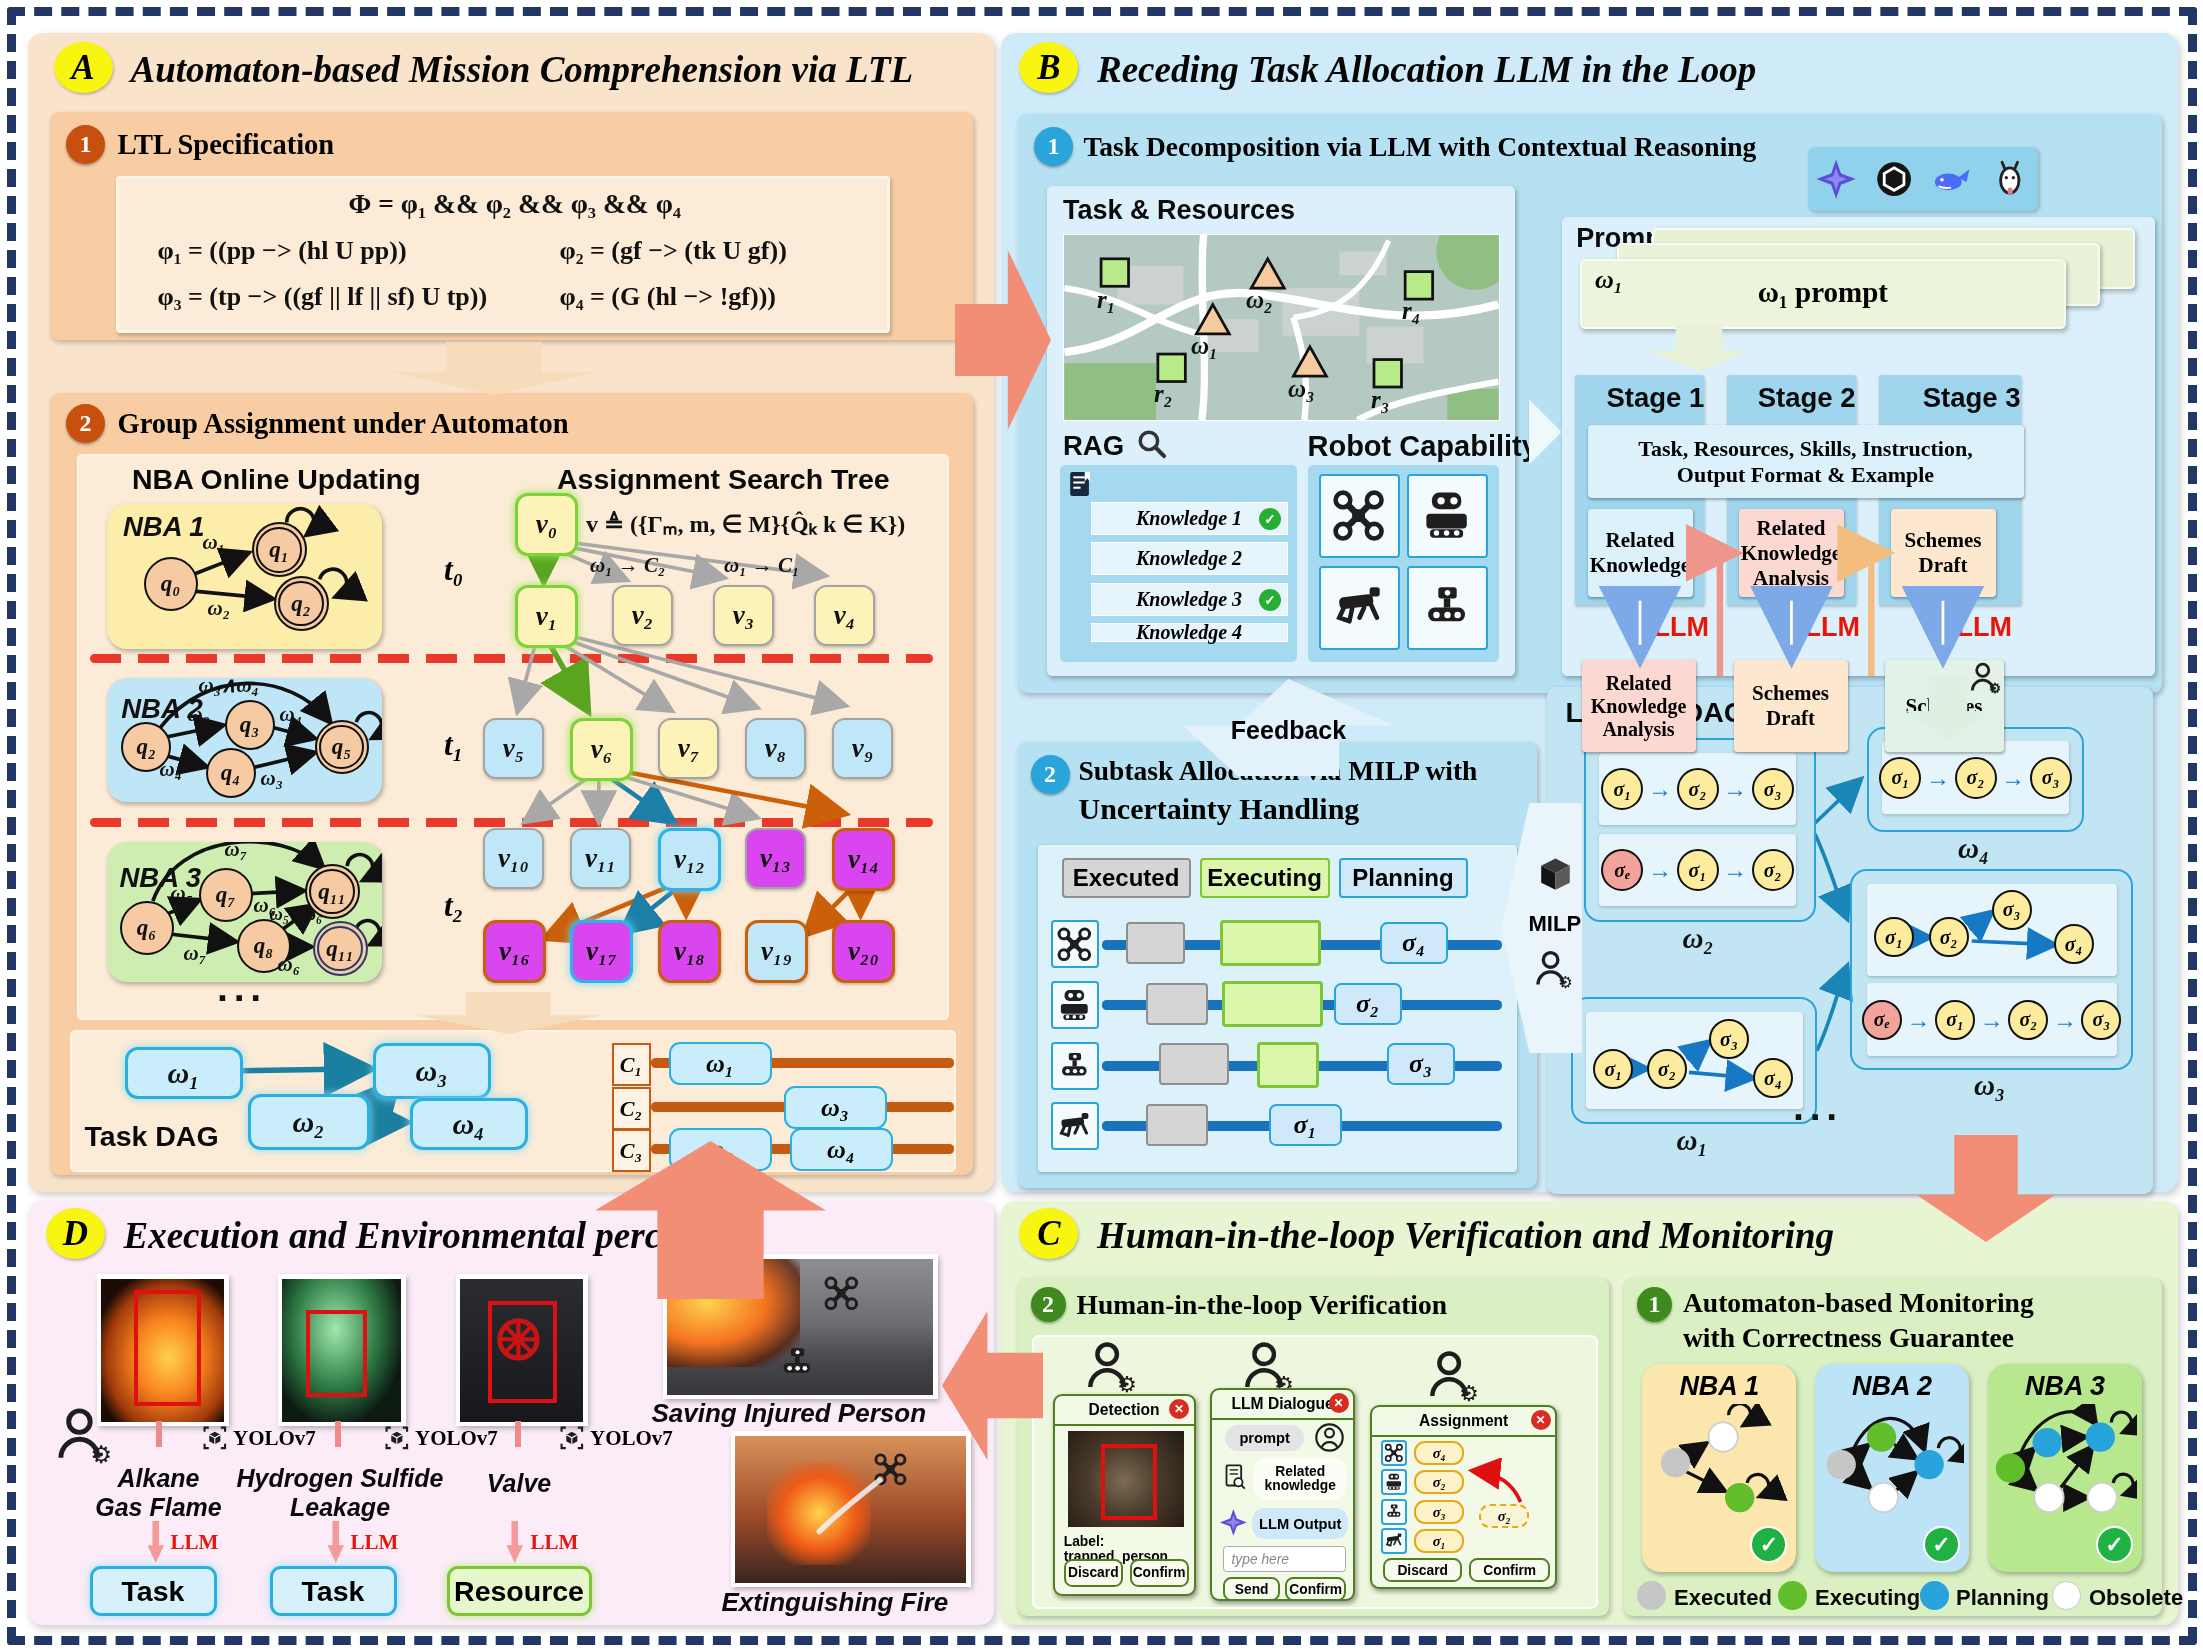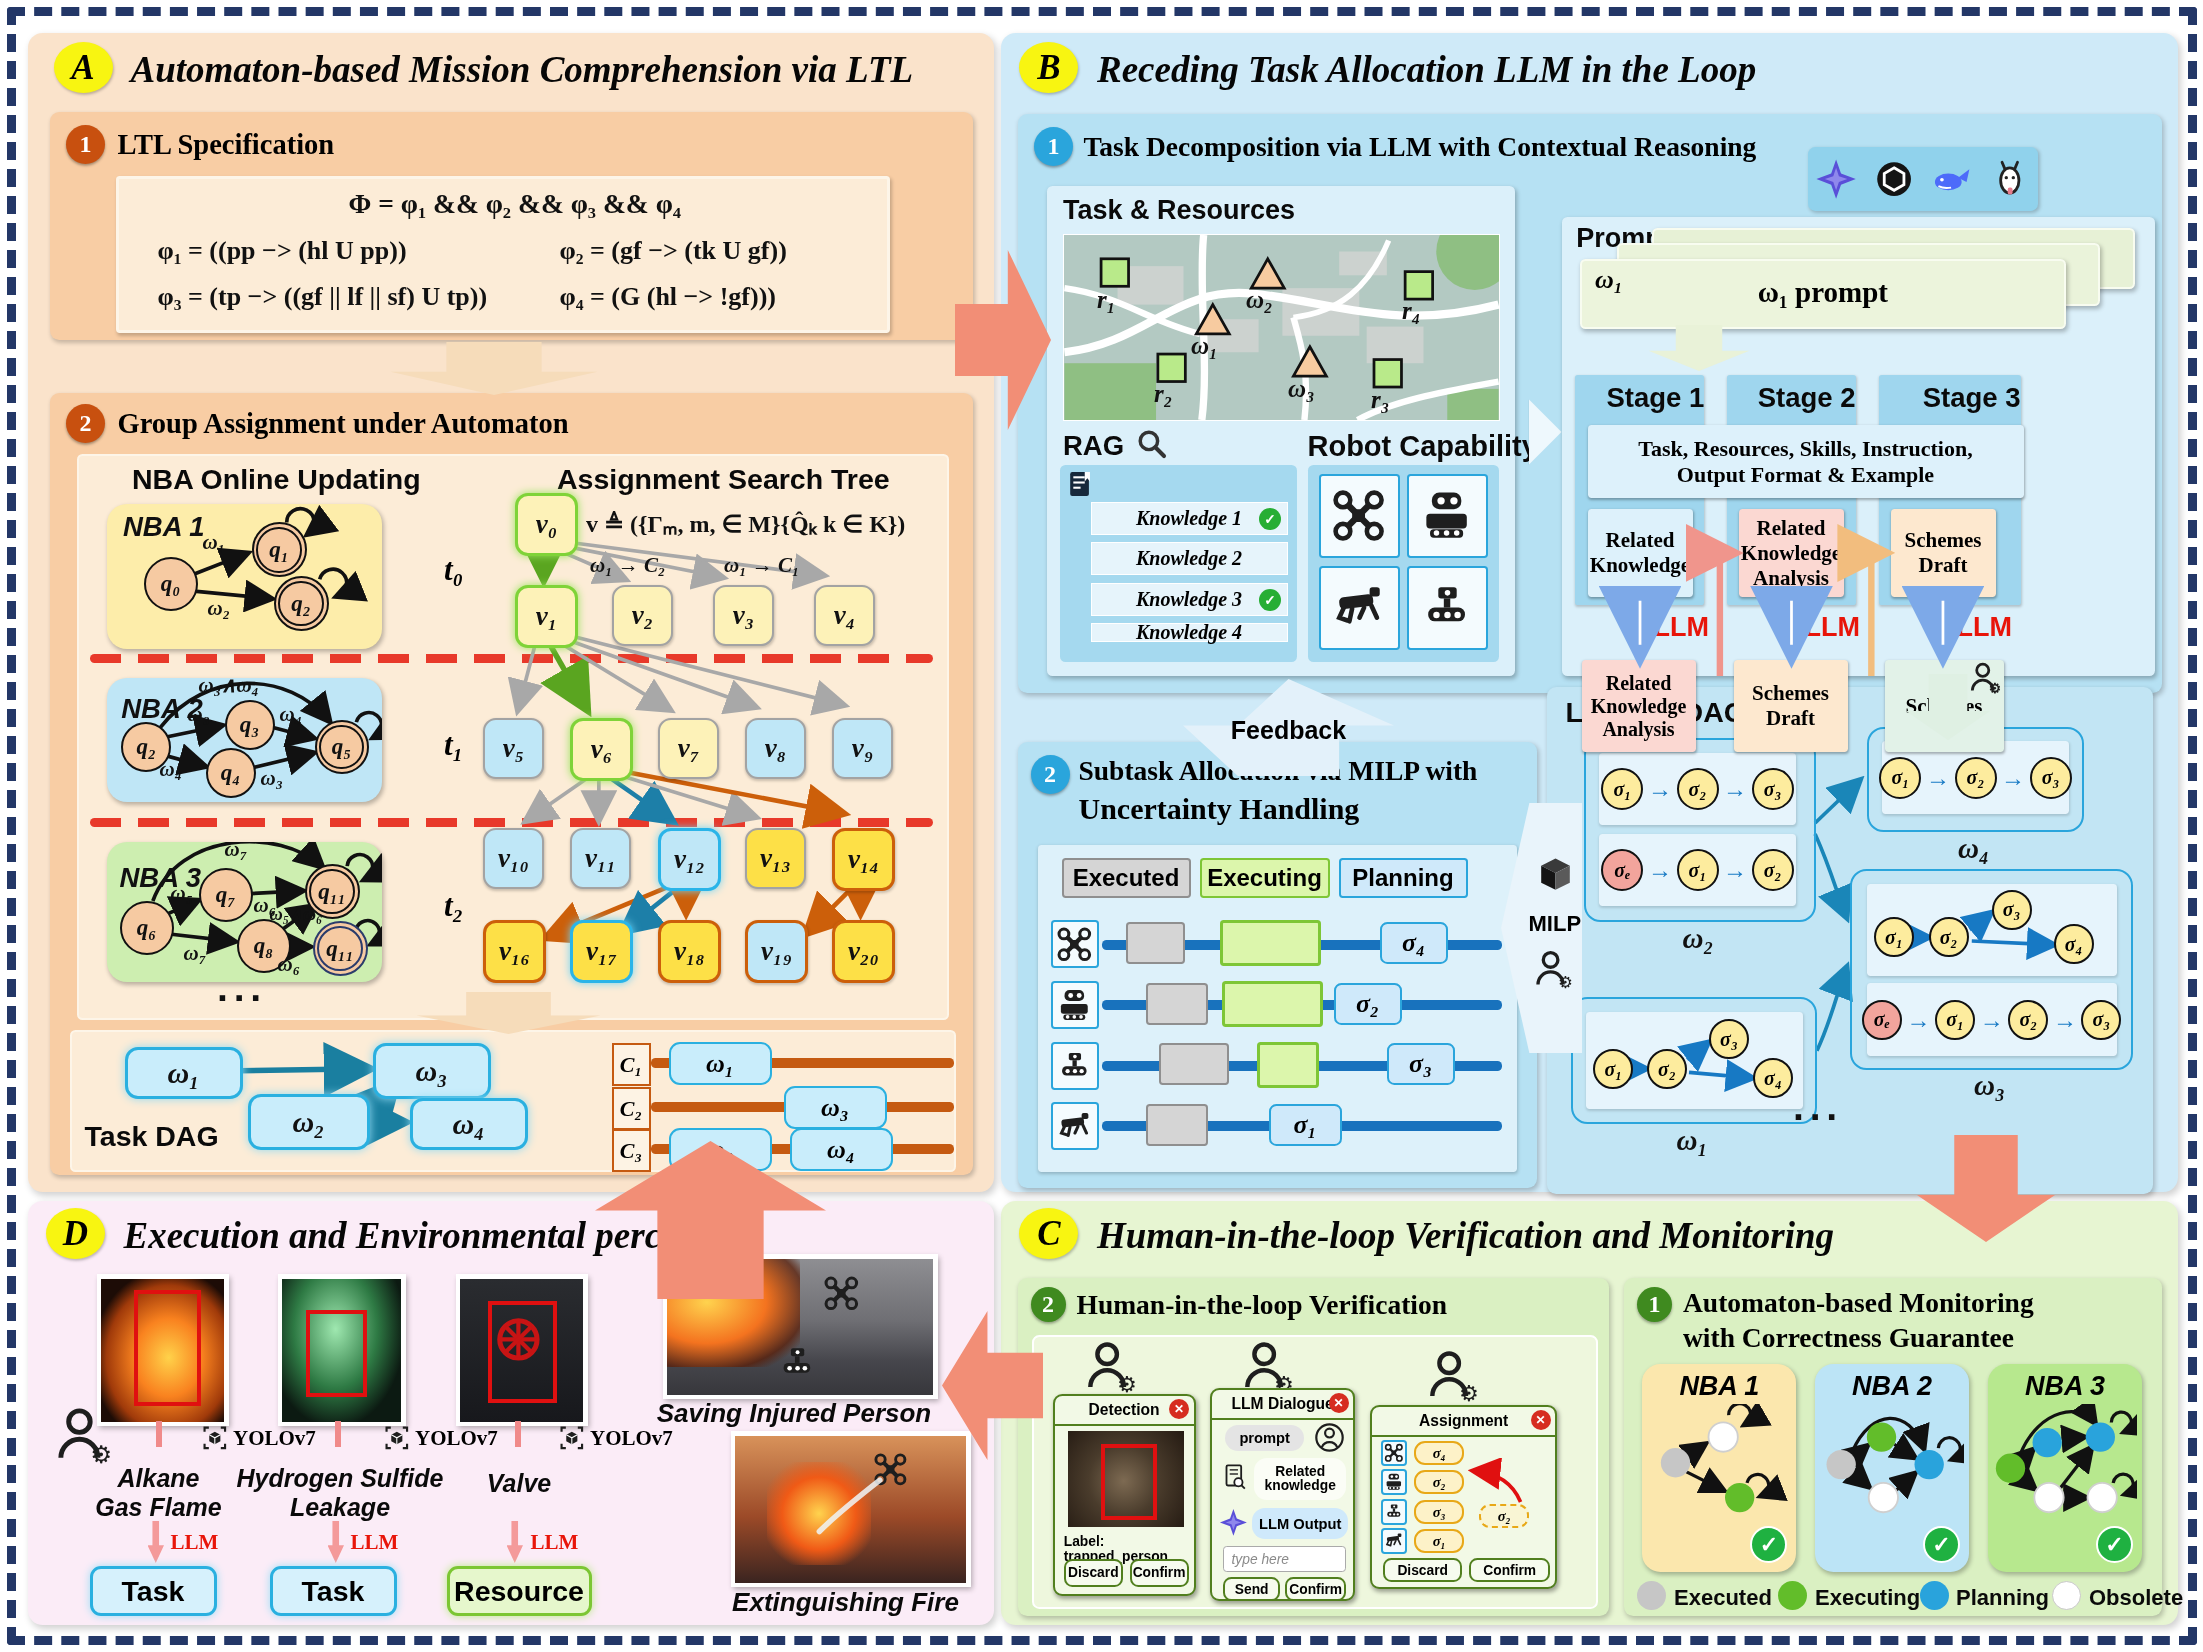--- a/index.html
+++ b/index.html
@@ -13,21 +13,21 @@
   .nb-orange{background:#c8500f}.nb-blue{background:#2aa5dc}.nb-green{background:#3f8a1f}
   .sectitle{position:absolute;font:bold 28.5px "Liberation Serif",serif;color:#000;white-space:nowrap}
   .sanstitle{position:absolute;font:bold 27px "Liberation Sans",sans-serif;color:#0a0a0a;white-space:nowrap}
   .serif-it{font:italic bold 25px "Liberation Serif",serif}
   
   .ltl-f{position:absolute;font:bold 26px "Liberation Serif",serif;color:#111;white-space:nowrap}
   .redsep{position:absolute;height:9.2px;border-radius:4.6px;background:repeating-linear-gradient(90deg,#e8392a 0 31px,rgba(0,0,0,0) 31px 48px)}
   .tnode{position:absolute;width:57px;height:57px;border-radius:13px;display:flex;align-items:center;justify-content:center;font:italic bold 27px "Liberation Serif",serif;color:#111;z-index:2;box-shadow:0.9px 1.8px 2.8px rgba(0,0,0,.2)}
   .f-yel{background:#fdf2b8;border:2.8px solid #a3a3a3}
   .f-blu{background:#bfe7f7;border:2.8px solid #a3a3a3}
-  .f-grn{background:#fde047;border:2.8px solid #a3a3a3}
+  .f-grn{background:#d946ef;border:2.8px solid #a3a3a3}
   .bd-green{border:3.7px solid #7fd338;box-shadow:0 0 8.3px #9ae25c}
   .bd-teal{border:3.7px solid #2ab4e8;box-shadow:0 0 8.3px #6fd3f2}
   .bd-orng{border:3.7px solid #cc5f0a}
   .qnode{position:absolute;border-radius:50%;background:#f6caa2;border:2.8px solid #111;display:flex;align-items:center;justify-content:center;font:italic bold 23px "Liberation Serif",serif;color:#111;z-index:2}
   .qacc::before{content:"";position:absolute;inset:2.8px;border:2.8px solid #111;border-radius:50%}
   .qacc2::before{content:"";position:absolute;inset:2.8px;border:2.8px solid #2b3c6b;border-radius:50%}
   .elab{position:absolute;font:italic bold 21px "Liberation Serif",serif;color:#111;white-space:nowrap;z-index:3}
   .nbacard{position:absolute;border-radius:20px;box-shadow:1.8px 2.8px 4.6px rgba(0,0,0,.25)}
   .nbatitle{position:absolute;font:italic bold 27.5px "Liberation Sans",sans-serif;color:#111;z-index:3}
   .tlabel{position:absolute;font:italic bold 31px "Liberation Serif",serif}
@@ -82,21 +82,21 @@
   .llab{position:absolute;font:bold 22px "Liberation Sans",sans-serif;color:#0a0a0a}
   
   .dframe{position:absolute;background:#fff;padding:4.6px;box-shadow:1.8px 2.8px 5.5px rgba(0,0,0,.3)}
   .dinner{position:relative;width:100%;height:100%;overflow:hidden}
   .redbox{position:absolute;border:4.6px solid #e01010}
   .redline{position:absolute;width:6.4px;background:#f08a8a}
   .parr{position:absolute;width:16.5px;height:42px;background:#f49a9a;clip-path:polygon(30% 0,70% 0,70% 58%,100% 58%,50% 100%,0 58%,30% 58%)}
   .dllm{position:absolute;color:#e8150a;font:bold 21px "Liberation Serif",serif}
   .dlabel{position:absolute;text-align:center;font:italic bold 25px "Liberation Sans",sans-serif;color:#0a0a0a;line-height:1.15}
   .dbox{position:absolute;border-radius:11px;display:flex;align-items:center;justify-content:center;font:bold 28.5px "Liberation Sans",sans-serif;box-sizing:border-box;box-shadow:0 0 8.3px #9adef5}
-  .dcap{position:absolute;text-align:center;font:italic bold 26px "Liberation Sans",sans-serif;color:#0a0a0a}
+  .dcap{position:absolute;font:italic bold 26px "Liberation Sans",sans-serif;color:#0a0a0a}
   .krow{position:absolute;background:#e6f4fb;border:1.8px solid #fff;display:flex;align-items:center;justify-content:center;font:italic bold 20px "Liberation Serif",serif;box-sizing:border-box}
   .kcheck{position:absolute;right:5.5px;width:22px;height:22px;border-radius:50%;background:#27a e34;background:#27ae34;color:#fff;display:flex;align-items:center;justify-content:center;font:bold 13.8px "Liberation Sans",sans-serif}
   svg{display:block}
 </style>
 </head>
 <body>
 
 <div class="stage">
 <div class="frame"></div>
 

